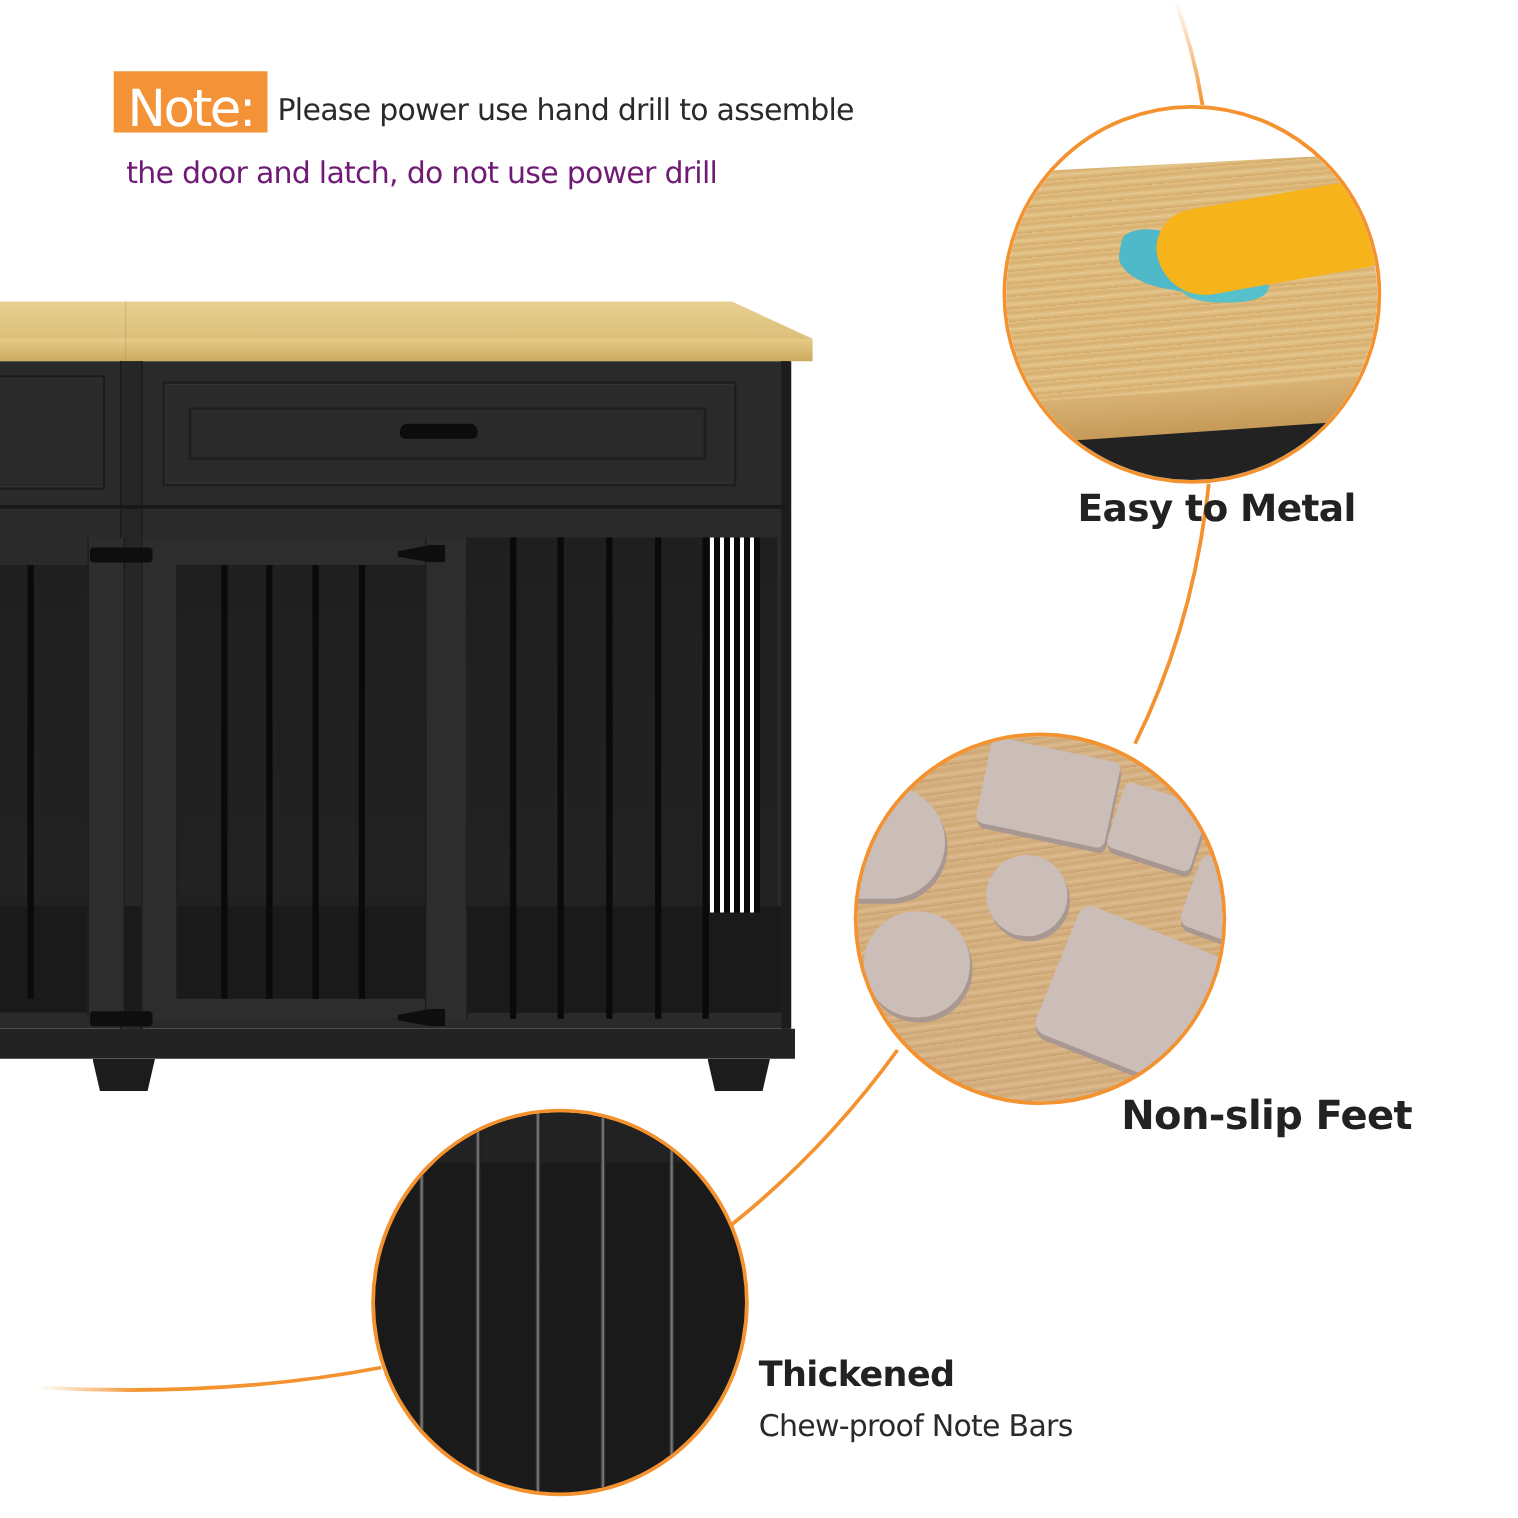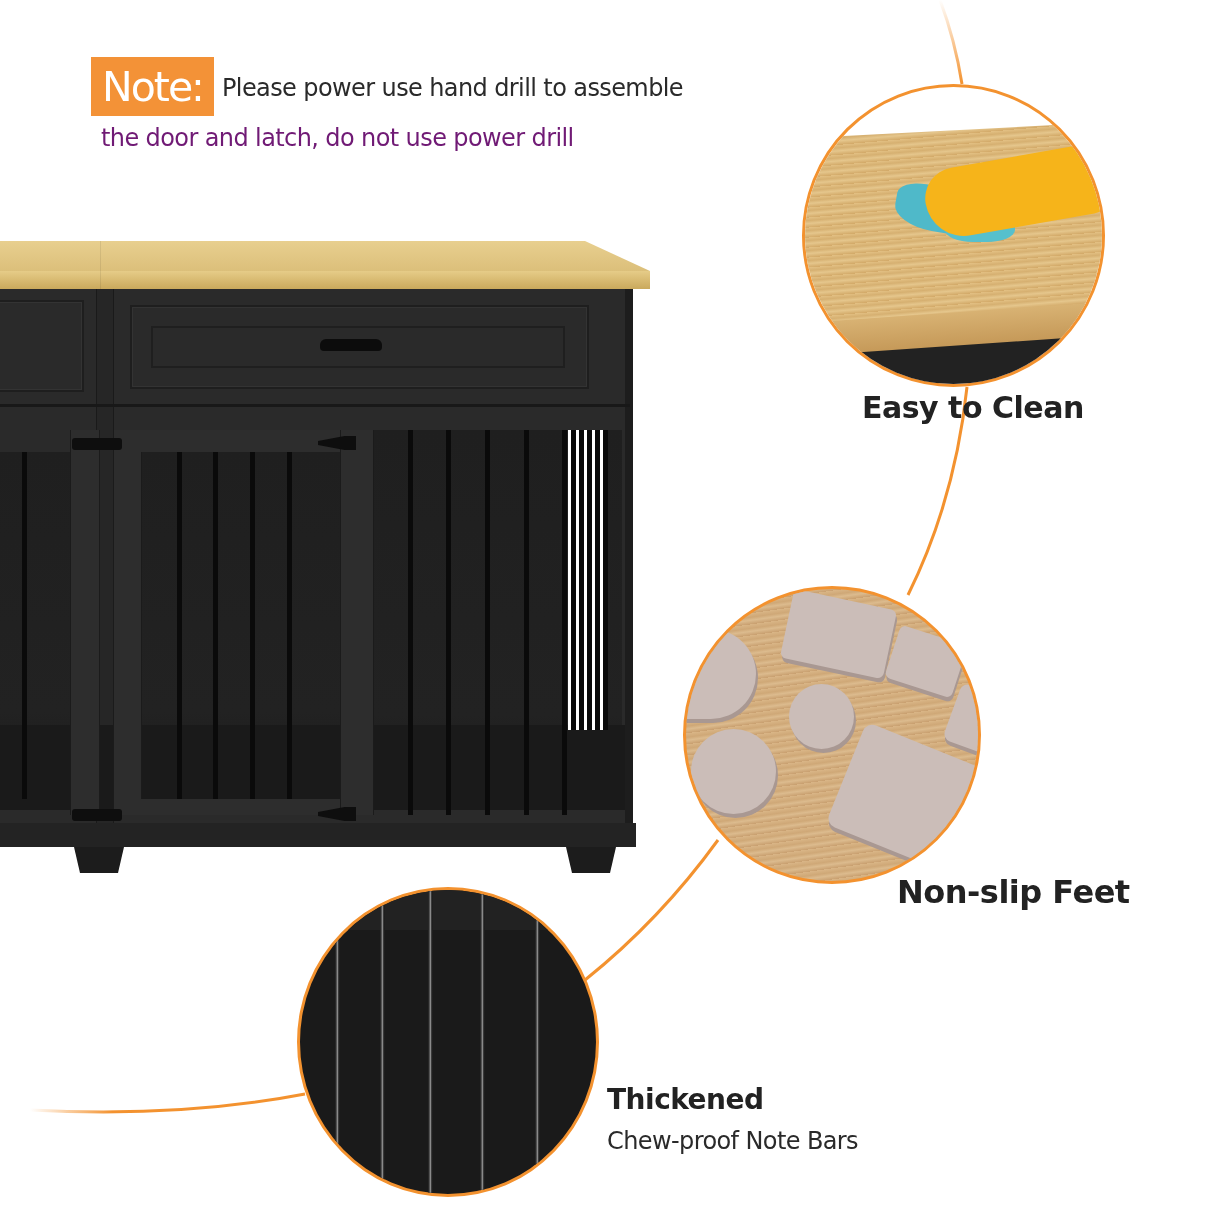--- a/index.html
+++ b/index.html
@@ -1,20 +1,20 @@
 <!DOCTYPE html>
 <html><head>
 <meta charset="utf-8">
 <style>
   html, body { margin:0; padding:0; background:#ffffff; }
   body { width:1214px; height:1214px; position:relative; overflow:hidden; font-family:"DejaVu Sans", sans-serif; }
   .abs { position:absolute; }
 
   
-  .note-badge { left:91px; top:57px; width:123px; height:59px; background:#f39237; color:#fff;
+  .note-badge { left:91px; top:57px; width:123px; height:49px; background:#f39237; color:#fff;
     font-family:"DejaVu Sans", sans-serif; font-size:41px; letter-spacing:-2px; line-height:60px; text-align:center; }
   .note-line1 { left:222px; top:74px; font-size:24px; color:#2a2a2a; letter-spacing:-0.6px; white-space:nowrap; }
   .note-line2 { left:101px; top:124px; font-size:24px; color:#701a75; letter-spacing:-0.6px; white-space:nowrap; }
 
   
   svg.connectors { position:absolute; left:0; top:0; width:1214px; height:1214px; }
 
   
   .cab-top { left:0; top:241px; width:650px; height:48px;
     background:linear-gradient(180deg,#e8cf8f 0%,#dcc07b 60%,#d4b56a 100%);
@@ -140,21 +140,21 @@
 </div>
 
 <div class="circle c-clean">
   <div class="wood-top"></div>
   <div class="wood-edge"></div>
   <div class="wood-dark"></div>
   <div class="cloth"></div>
   <div class="cloth2"></div>
   <div class="glove"></div>
 </div>
-<div class="abs label-bold lbl-clean">Easy to Clean</div>
+<div class="abs label-bold lbl-clean">Easy to Metal</div>
 
 <div class="circle c-feet">
   <div class="pad" style="left:-20px;top:40px;width:90px;height:90px;border-radius:0 90px 90px 0;"></div>
   <div class="pad" style="left:100px;top:10px;width:105px;height:70px;transform:rotate(12deg);border-radius:6px;"></div>
   <div class="pad" style="left:205px;top:45px;width:70px;height:55px;transform:rotate(18deg);border-radius:6px;"></div>
   <div class="pad round" style="left:103px;top:95px;width:65px;height:65px;"></div>
   <div class="pad round" style="left:5px;top:140px;width:85px;height:85px;"></div>
   <div class="pad" style="left:155px;top:155px;width:140px;height:110px;transform:rotate(22deg);border-radius:10px;"></div>
   <div class="pad" style="left:265px;top:100px;width:50px;height:60px;transform:rotate(20deg);border-radius:8px;"></div>
 </div>

